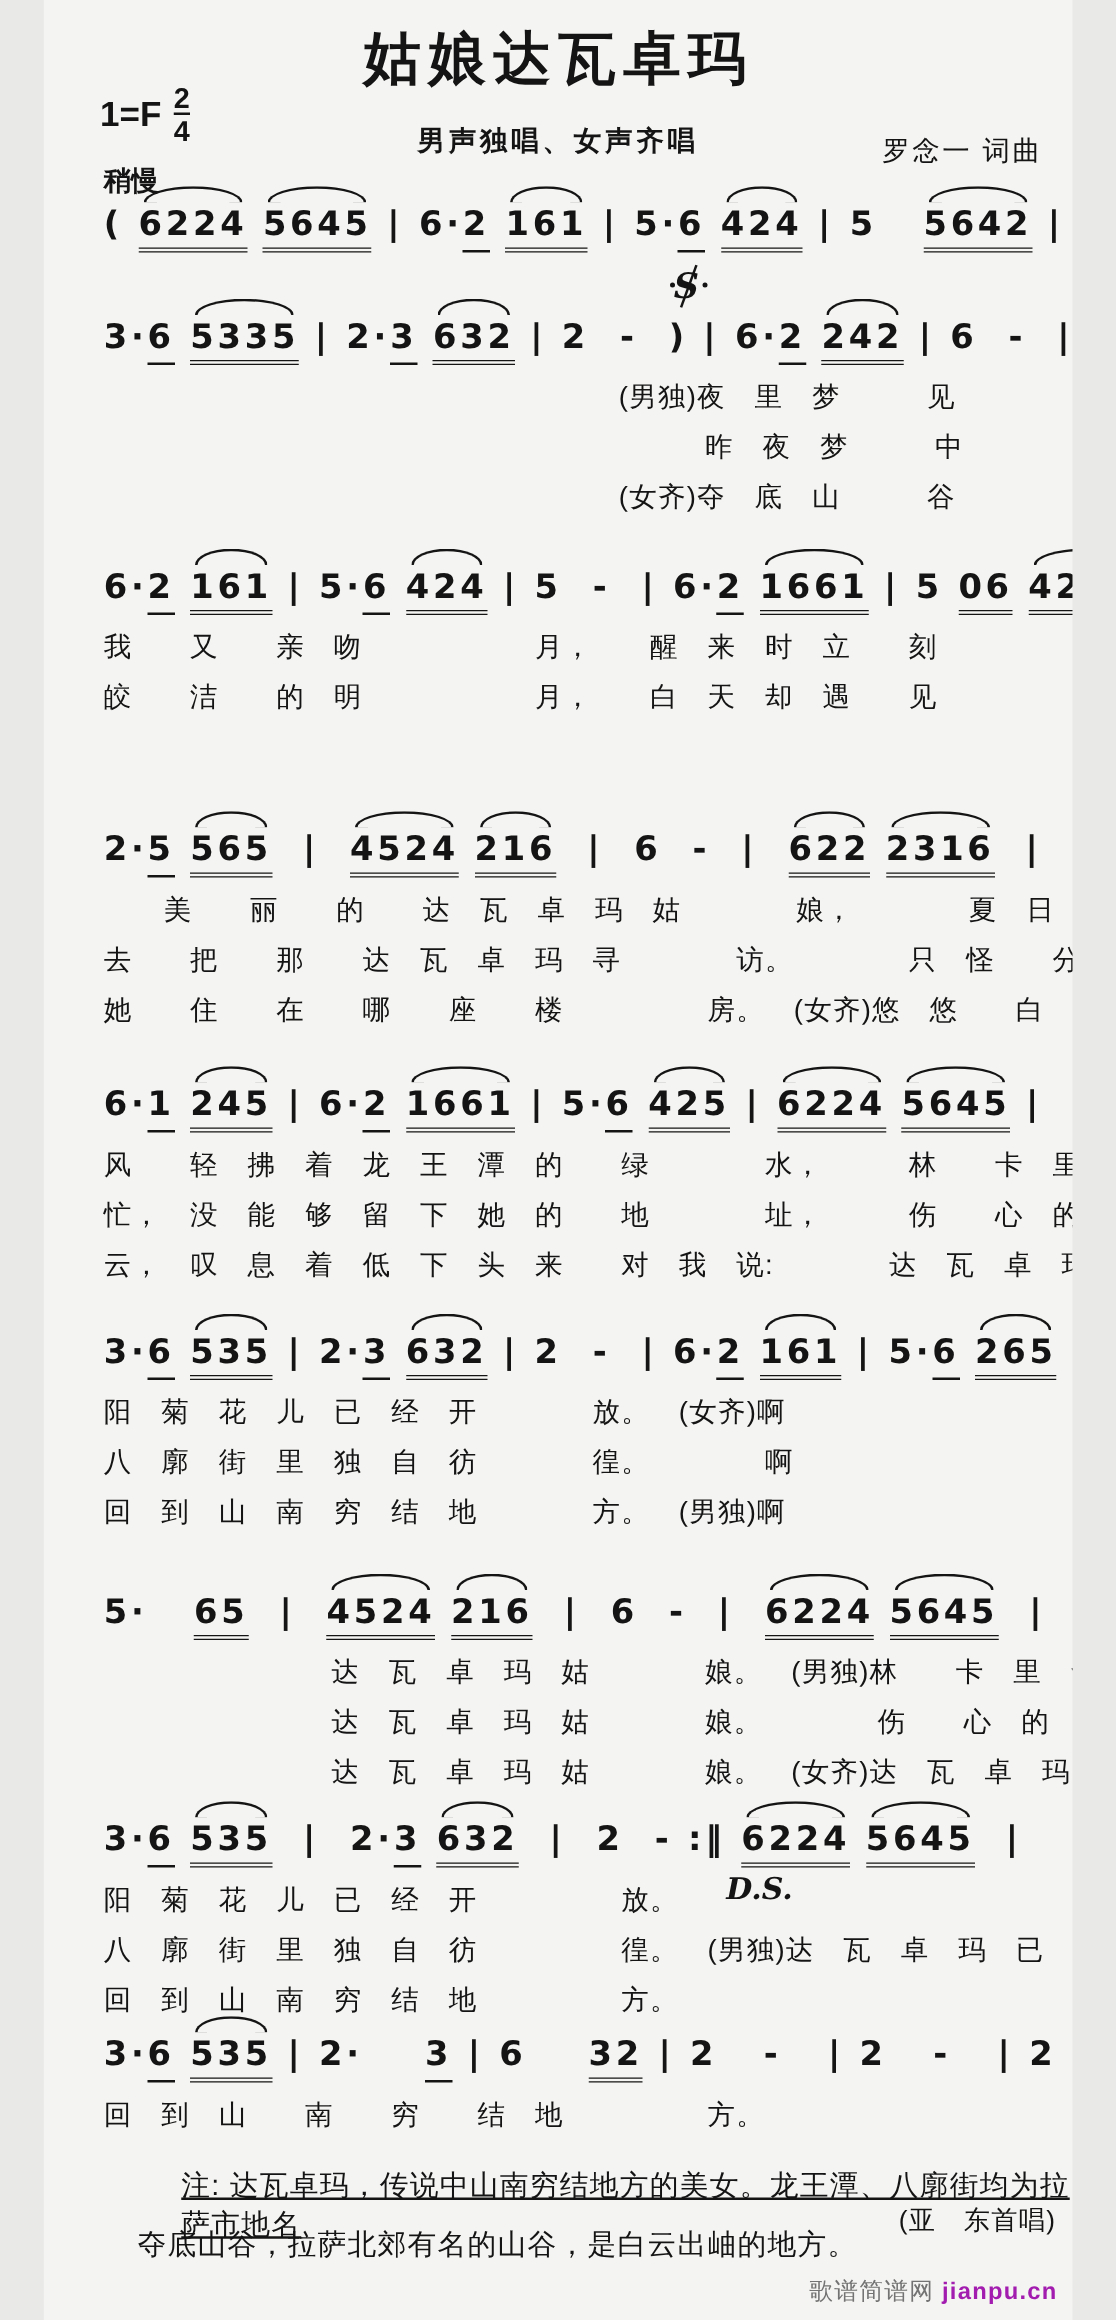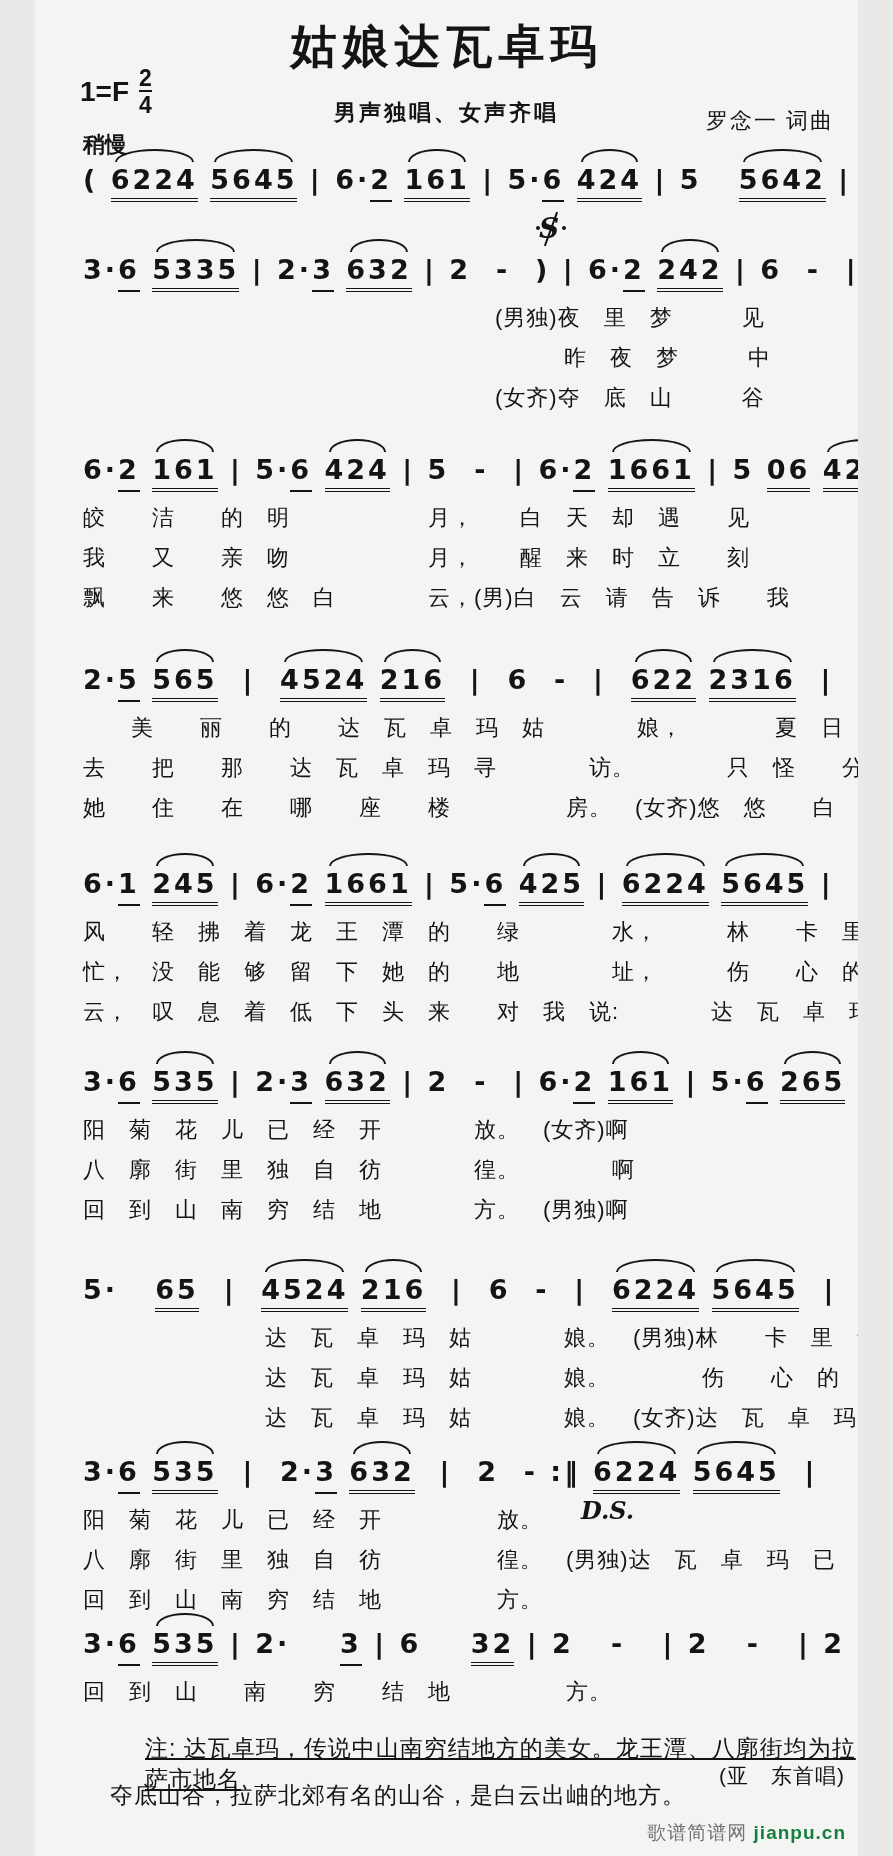--- a/index.html
+++ b/index.html
@@ -50,21 +50,21 @@
   .ds{
     position:absolute;left:546px;top:1496px;
     font-family:"DejaVu Serif",serif;font-style:italic;font-weight:700;font-size:24px;
   }
   .premiere{position:absolute;left:684px;top:1762px;font-size:21px;letter-spacing:1px;}
   .footnote-line{position:absolute;font-size:23px;letter-spacing:1px;}
   .fn1{left:110px;top:1733px;text-decoration:underline;}
   .fn2{left:75px;top:1780px;}
   .watermark{position:absolute;right:12px;top:1820px;font-size:19px;letter-spacing:1px;}
   .wm-site{color:#737373;}
-  .wm-domain{color:#15803d;font-weight:700;}
+  .wm-domain{color:#a21caf;font-weight:700;}
 </style>
 </head>
 <body>
 
 <div class="sheet">
 
   <div class="title">姑娘达瓦卓玛</div>
 
   <div class="keymeter">
     <span class="keysig">1=F</span>
@@ -89,23 +89,22 @@
       <div class="lyrics">
           <div class="lyric-line" style="padding-left: 412px;">(男独)夜　里　梦　　　见</div>
           <div class="lyric-line" style="padding-left: 412px;">　　　昨　夜　梦　　　中</div>
           <div class="lyric-line" style="padding-left: 412px;">(女齐)夺　底　山　　　谷</div>
         </div>
     </div>
 
     <div class="system" style="top: 438px;">
       <div class="notation">6·<span class="u1">2</span> <span class="beam arc">161</span> | 5·<span class="u1">6</span> <span class="beam arc">424</span> | 5  -  | 6·<span class="u1">2</span> <span class="beam arc">1661</span> | 5 <span class="beam">06</span> <span class="beam arc">4261</span> |</div>
       <div class="lyrics">
+          <div class="lyric-line" style="padding-left: 0px;">我　　又　　亲　吻　　　　　　月，　　醒　来　时　立　　刻</div>
           <div class="lyric-line" style="padding-left: 0px;">皎　　洁　　的　明　　　　　　月，　　白　天　却　遇　　见</div>
-          <div class="lyric-line" style="padding-left: 0px;">我　　又　　亲　吻　　　　　　月，　　醒　来　时　立　　刻</div>
-          <div class="lyric-line" style="padding-left: 0px;">飘　　来　　悠　悠　白　　　　云，(男)白　云　请　告　诉　　我</div>
         </div>
     </div>
 
     <div class="system" style="top: 648px;">
       <div class="notation">2·<span class="u1">5</span> <span class="beam arc">565</span>  |  <span class="beam arc">4524</span> <span class="beam arc">216</span>  |  6  -  |  <span class="beam arc">622</span> <span class="beam arc">2316</span>  |</div>
       <div class="lyrics">
           <div class="lyric-line" style="padding-left: 0px; margin-left: 48px;">美　　丽　　的　　达　瓦　卓　玛　姑　　　　娘，　　　　夏　日　的　微</div>
           <div class="lyric-line" style="padding-left: 0px;">去　　把　　那　　达　瓦　卓　玛　寻　　　　访。　　　　只　怪　　分　别　匆</div>
           <div class="lyric-line" style="padding-left: 0px;">她　　住　　在　　哪　　座　　楼　　　　　房。　(女齐)悠　悠　　白</div>
         </div>

